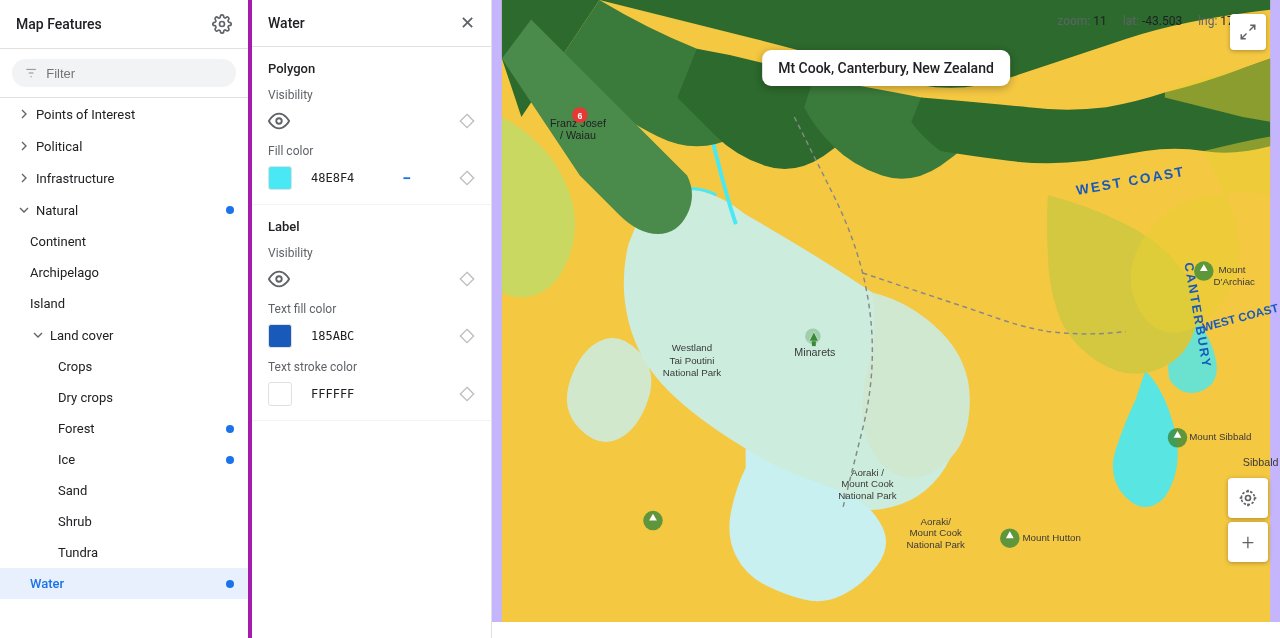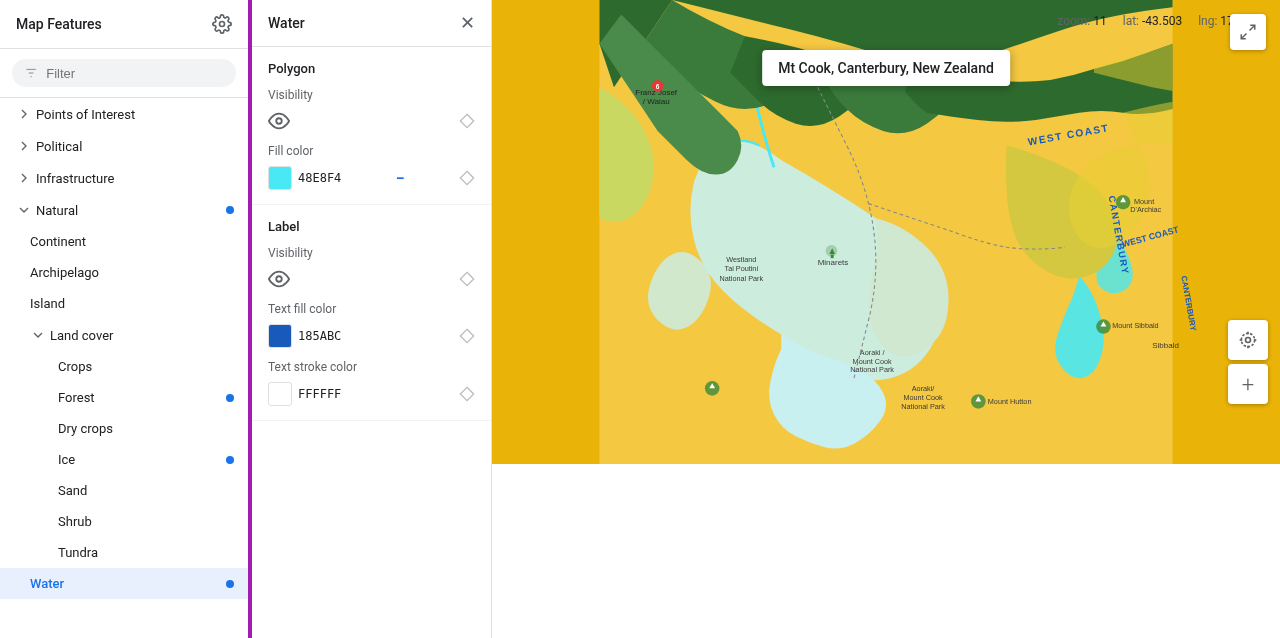--- a/index.html
+++ b/index.html
@@ -145,21 +145,21 @@
     .color-row {
       display: flex;
       align-items: center;
       gap: 8px;
       margin-top: 8px;
       justify-content: space-between;
     }
     .color-swatch-wrap {
       display: flex;
       align-items: center;
-      gap: 6px;
+      gap: 19px;
     }
     .color-swatch {
       width: 24px; height: 24px;
       border-radius: 3px;
       border: 1px solid #e0e0e0;
       flex-shrink: 0;
     }
     .color-value {
       font-size: 12px;
       color: #202124;
@@ -167,43 +167,43 @@
     }
     .minus-icon {
       font-size: 16px;
       color: #1a73e8;
       font-weight: bold;
     }
 
     
     .map-area {
       flex: 1;
-      height: 464px;
+      height: 622px;
       position: relative;
       overflow: hidden;
-      background: #eab308;
+      background: #c4b5fd;
     }
     .map-topbar {
       position: absolute;
       top: 0; right: 0;
       display: flex;
       align-items: center;
       gap: 16px;
       padding: 14px 16px;
       font-size: 12px;
       color: #5f6368;
       z-index: 10;
     }
     .map-topbar span { color: #202124; }
     .map-label-box {
       position: absolute;
       top: 50px; left: 50%;
       transform: translateX(-50%);
       background: white;
-      border-radius: 4px;
+      border-radius: 9px;
       box-shadow: 0 2px 8px rgba(0,0,0,0.3);
       padding: 10px 16px;
       font-size: 14px;
       font-weight: 500;
       color: #202124;
       z-index: 10;
       white-space: nowrap;
     }
     .map-controls {
       position: absolute;
@@ -319,26 +319,26 @@
         </svg>
       <span>Land cover</span>
     </div>
 
 
     <div class="nav-item indent3">
       <span>Crops</span>
     </div>
 
     <div class="nav-item indent3">
+      <span>Dry crops</span>
+    </div>
+
+    <div class="nav-item indent3">
       <span>Forest</span>
       <span class="dot"></span>
-    </div>
-
-    <div class="nav-item indent3">
-      <span>Dry crops</span>
     </div>
 
     <div class="nav-item indent3">
       <span>Ice</span>
       <span class="dot"></span>
     </div>
 
     <div class="nav-item indent3">
       <span>Sand</span>
     </div>

